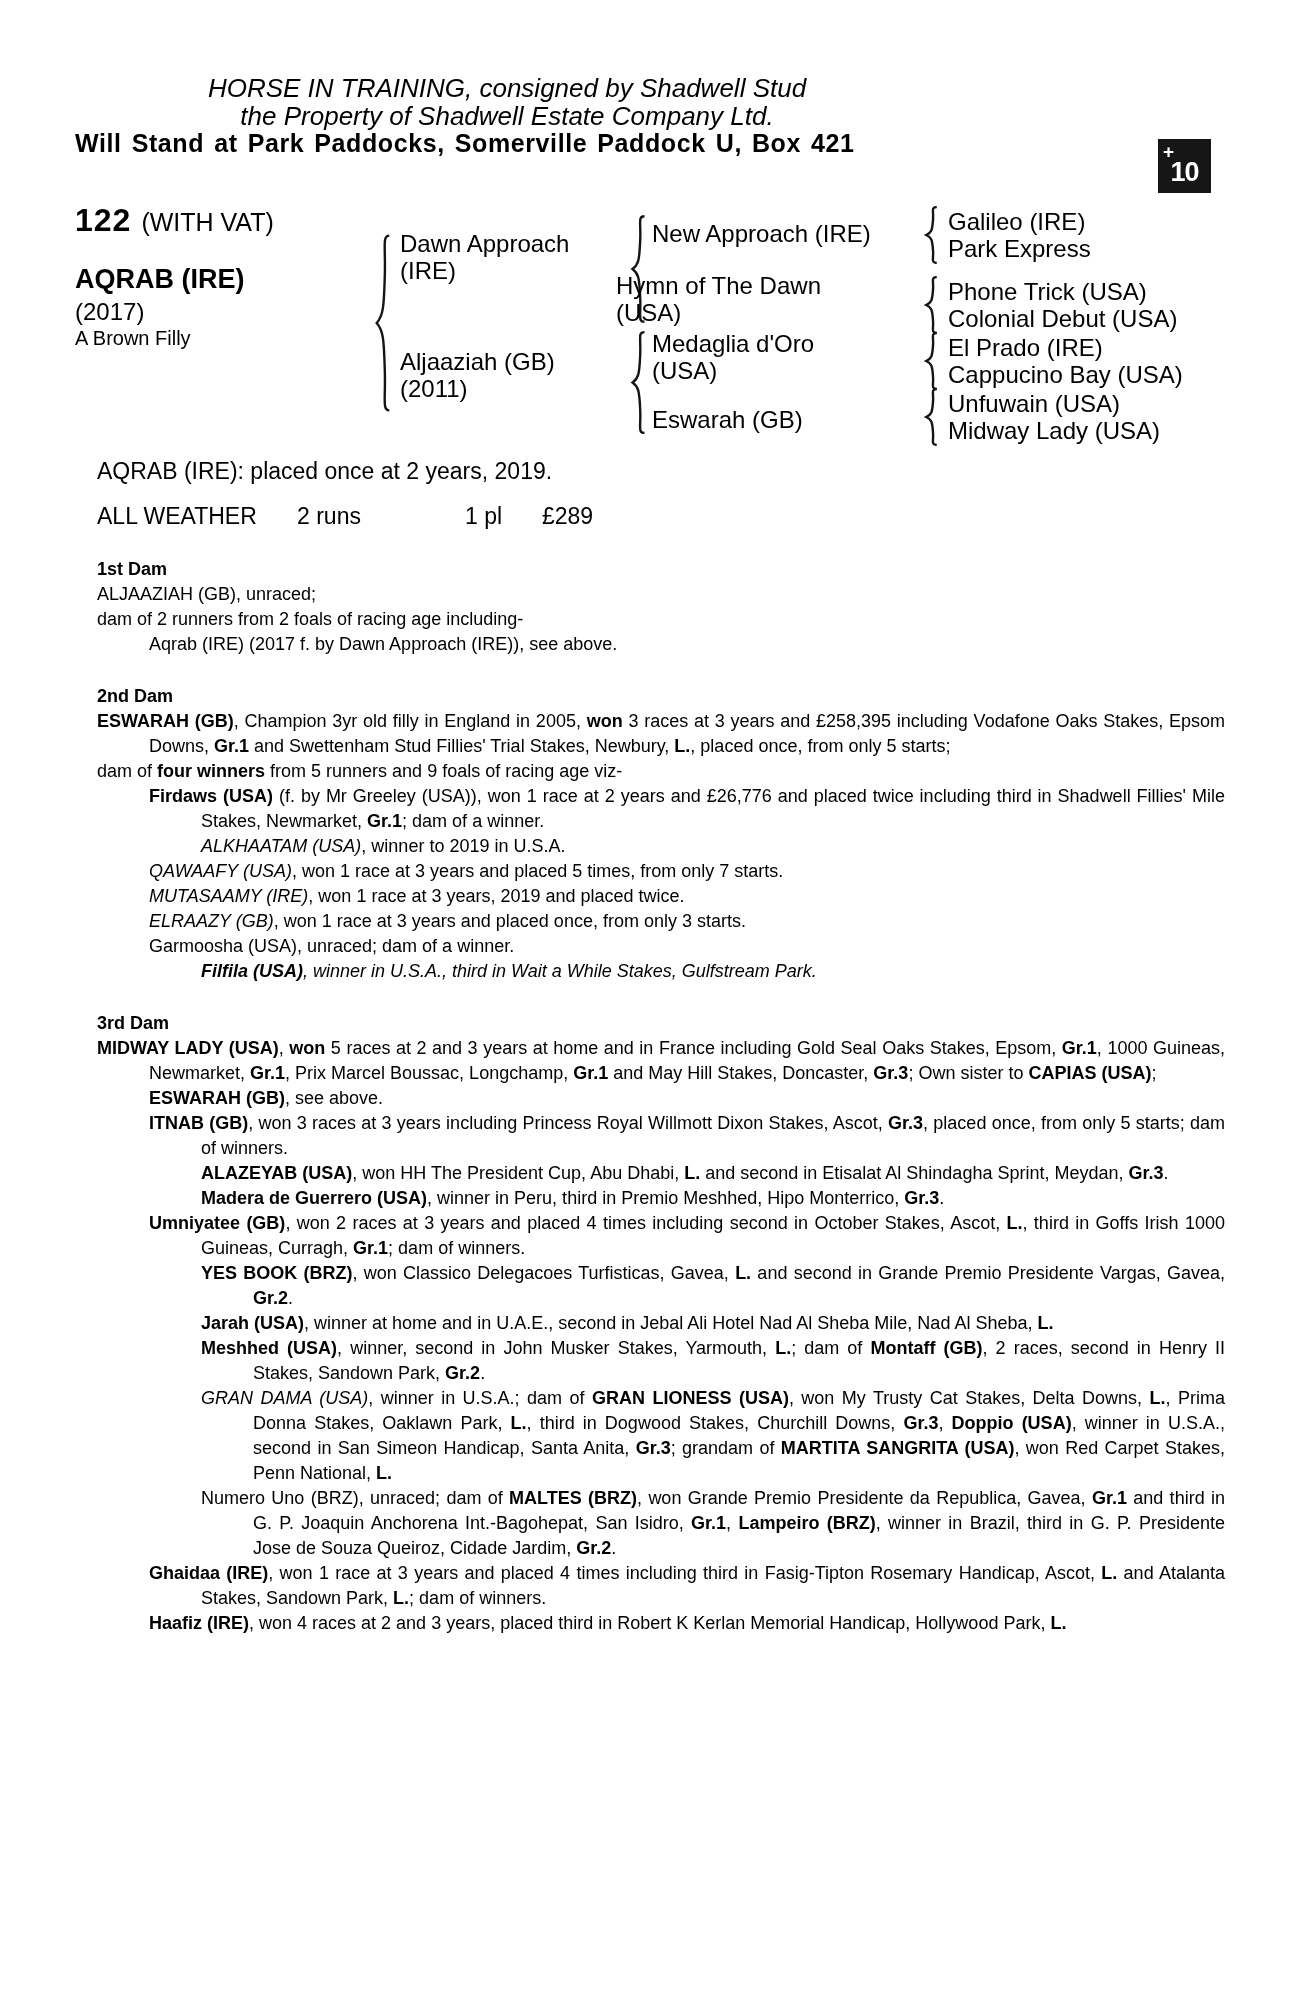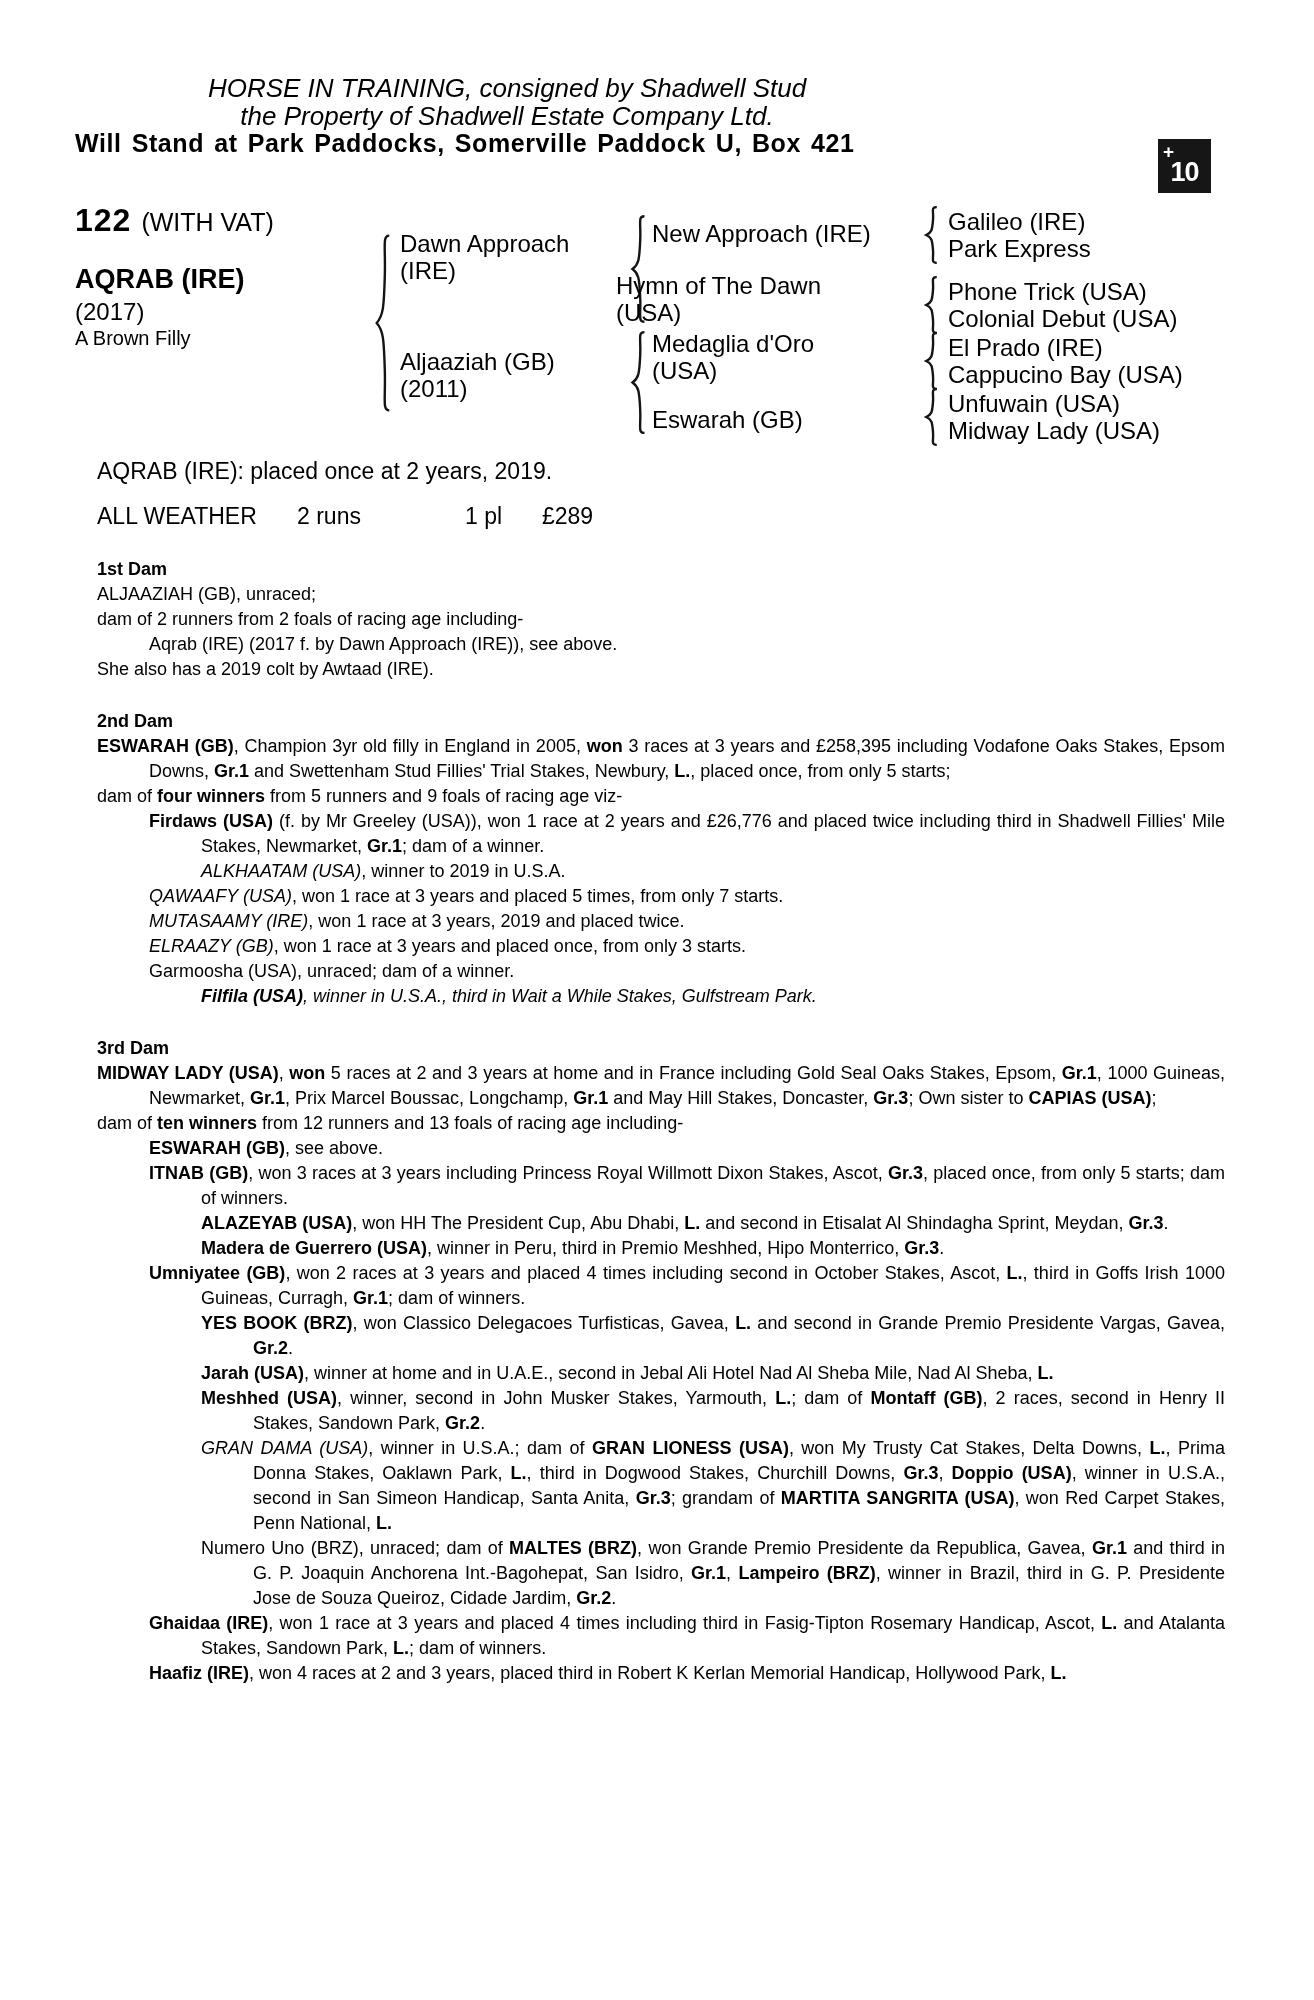--- a/index.html
+++ b/index.html
@@ -133,38 +133,36 @@
     <span style="left:368px">1 pl</span>
     <span style="left:445px">£289</span>
   </div>
 
   <div id="sections">
       <div class="section">
         <div class="sec-heading">1st Dam</div>
         <p class="para" style="padding-left: 0px; text-indent: 0px;"><span>ALJAAZIAH (GB), unraced;</span></p>
         <p class="para" style="padding-left: 0px; text-indent: 0px;"><span>dam of 2 runners from 2 foals of racing age including-</span></p>
         <p class="para" style="padding-left: 52px; text-indent: 0px;"><span>Aqrab (IRE) (2017 f. by Dawn Approach (IRE)), see above.</span></p>
-        <p class="para" style="padding-left: 0px; text-indent: 0px;"><span>She also has a 2019 colt by Awtaad (IRE).</span></p>
       </div>
       <div class="section">
         <div class="sec-heading">2nd Dam</div>
         <p class="para" style="padding-left: 52px; text-indent: -52px;"><span class="b">ESWARAH (GB)</span><span>, Champion 3yr old filly in England in 2005, </span><span class="b">won</span><span> 3 races at 3 years and £258,395 including Vodafone Oaks Stakes, Epsom Downs, </span><span class="b">Gr.1</span><span> and Swettenham Stud Fillies' Trial Stakes, Newbury, </span><span class="b">L.</span><span>, placed once, from only 5 starts;</span></p>
         <p class="para" style="padding-left: 0px; text-indent: 0px;"><span>dam of </span><span class="b">four winners</span><span> from 5 runners and 9 foals of racing age viz-</span></p>
         <p class="para" style="padding-left: 104px; text-indent: -52px;"><span class="b">Firdaws (USA)</span><span> (f. by Mr Greeley (USA)), won 1 race at 2 years and £26,776 and placed twice including third in Shadwell Fillies' Mile Stakes, Newmarket, </span><span class="b">Gr.1</span><span>; dam of a winner.</span></p>
         <p class="para" style="padding-left: 104px; text-indent: 0px;"><span class="i">ALKHAATAM (USA)</span><span>, winner to 2019 in U.S.A.</span></p>
         <p class="para" style="padding-left: 52px; text-indent: 0px;"><span class="i">QAWAAFY (USA)</span><span>, won 1 race at 3 years and placed 5 times, from only 7 starts.</span></p>
         <p class="para" style="padding-left: 52px; text-indent: 0px;"><span class="i">MUTASAAMY (IRE)</span><span>, won 1 race at 3 years, 2019 and placed twice.</span></p>
         <p class="para" style="padding-left: 52px; text-indent: 0px;"><span class="i">ELRAAZY (GB)</span><span>, won 1 race at 3 years and placed once, from only 3 starts.</span></p>
         <p class="para" style="padding-left: 52px; text-indent: 0px;"><span>Garmoosha (USA), unraced; dam of a winner.</span></p>
         <p class="para" style="padding-left: 104px; text-indent: 0px; font-style: italic;"><span class="b">Filfila (USA)</span><span>, winner in U.S.A., third in Wait a While Stakes, Gulfstream Park.</span></p>
       </div>
       <div class="section">
         <div class="sec-heading">3rd Dam</div>
         <p class="para" style="padding-left: 52px; text-indent: -52px;"><span class="b">MIDWAY LADY (USA)</span><span>, </span><span class="b">won</span><span> 5 races at 2 and 3 years at home and in France including Gold Seal Oaks Stakes, Epsom, </span><span class="b">Gr.1</span><span>, 1000 Guineas, Newmarket, </span><span class="b">Gr.1</span><span>, Prix Marcel Boussac, Longchamp, </span><span class="b">Gr.1</span><span> and May Hill Stakes, Doncaster, </span><span class="b">Gr.3</span><span>; Own sister to </span><span class="b">CAPIAS (USA)</span><span>;</span></p>
-        <p class="para" style="padding-left: 0px; text-indent: 0px;"><span>dam of </span><span class="b">ten winners</span><span> from 12 runners and 13 foals of racing age including-</span></p>
         <p class="para" style="padding-left: 52px; text-indent: 0px;"><span class="b">ESWARAH (GB)</span><span>, see above.</span></p>
         <p class="para" style="padding-left: 104px; text-indent: -52px;"><span class="b">ITNAB (GB)</span><span>, won 3 races at 3 years including Princess Royal Willmott Dixon Stakes, Ascot, </span><span class="b">Gr.3</span><span>, placed once, from only 5 starts; dam of winners.</span></p>
         <p class="para" style="padding-left: 156px; text-indent: -52px;"><span class="b">ALAZEYAB (USA)</span><span>, won HH The President Cup, Abu Dhabi, </span><span class="b">L.</span><span> and second in Etisalat Al Shindagha Sprint, Meydan, </span><span class="b">Gr.3</span><span>.</span></p>
         <p class="para" style="padding-left: 156px; text-indent: -52px;"><span class="b">Madera de Guerrero (USA)</span><span>, winner in Peru, third in Premio Meshhed, Hipo Monterrico, </span><span class="b">Gr.3</span><span>.</span></p>
         <p class="para" style="padding-left: 104px; text-indent: -52px;"><span class="b">Umniyatee (GB)</span><span>, won 2 races at 3 years and placed 4 times including second in October Stakes, Ascot, </span><span class="b">L.</span><span>, third in Goffs Irish 1000 Guineas, Curragh, </span><span class="b">Gr.1</span><span>; dam of winners.</span></p>
         <p class="para" style="padding-left: 156px; text-indent: -52px;"><span class="b">YES BOOK (BRZ)</span><span>, won Classico Delegacoes Turfisticas, Gavea, </span><span class="b">L.</span><span> and second in Grande Premio Presidente Vargas, Gavea, </span><span class="b">Gr.2</span><span>.</span></p>
         <p class="para" style="padding-left: 156px; text-indent: -52px;"><span class="b">Jarah (USA)</span><span>, winner at home and in U.A.E., second in Jebal Ali Hotel Nad Al Sheba Mile, Nad Al Sheba, </span><span class="b">L.</span></p>
         <p class="para" style="padding-left: 156px; text-indent: -52px;"><span class="b">Meshhed (USA)</span><span>, winner, second in John Musker Stakes, Yarmouth, </span><span class="b">L.</span><span>; dam of </span><span class="b">Montaff (GB)</span><span>, 2 races, second in Henry II Stakes, Sandown Park, </span><span class="b">Gr.2</span><span>.</span></p>
         <p class="para" style="padding-left: 156px; text-indent: -52px;"><span class="i">GRAN DAMA (USA)</span><span>, winner in U.S.A.; dam of </span><span class="b">GRAN LIONESS (USA)</span><span>, won My Trusty Cat Stakes, Delta Downs, </span><span class="b">L.</span><span>, Prima Donna Stakes, Oaklawn Park, </span><span class="b">L.</span><span>, third in Dogwood Stakes, Churchill Downs, </span><span class="b">Gr.3</span><span>, </span><span class="b">Doppio (USA)</span><span>, winner in U.S.A., second in San Simeon Handicap, Santa Anita, </span><span class="b">Gr.3</span><span>; grandam of </span><span class="b">MARTITA SANGRITA (USA)</span><span>, won Red Carpet Stakes, Penn National, </span><span class="b">L.</span></p>
         <p class="para" style="padding-left: 156px; text-indent: -52px;"><span>Numero Uno (BRZ), unraced; dam of </span><span class="b">MALTES (BRZ)</span><span>, won Grande Premio Presidente da Republica, Gavea, </span><span class="b">Gr.1</span><span> and third in G. P. Joaquin Anchorena Int.-Bagohepat, San Isidro, </span><span class="b">Gr.1</span><span>, </span><span class="b">Lampeiro (BRZ)</span><span>, winner in Brazil, third in G. P. Presidente Jose de Souza Queiroz, Cidade Jardim, </span><span class="b">Gr.2</span><span>.</span></p>

